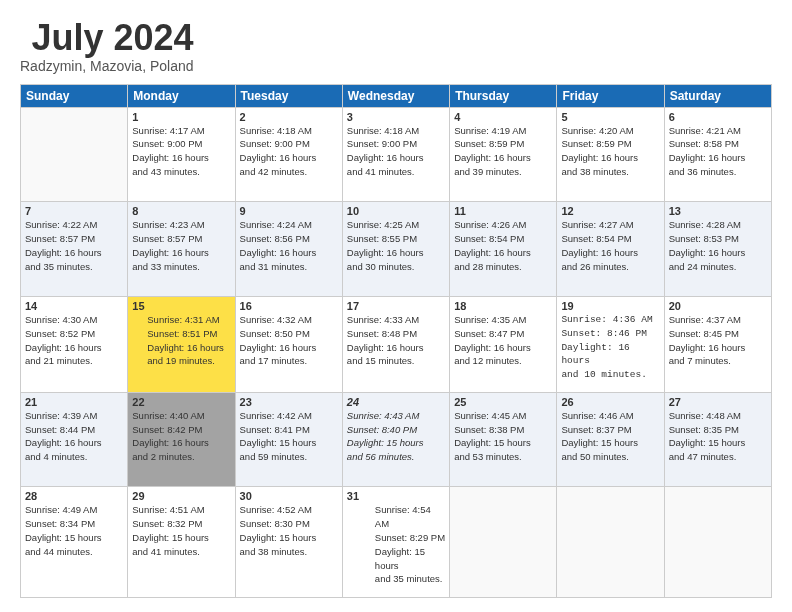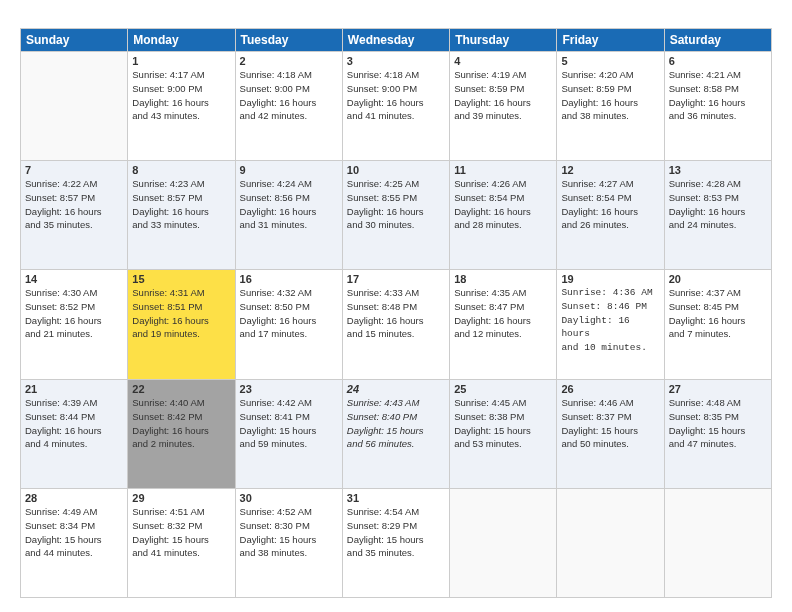--- a/index.html
+++ b/index.html
@@ -88,20 +88,24 @@
     }
     .empty-cell {
       background: #f9f9f9;
     }
   </style>
 </head>
 <body>
 
 <div class="page">
   <div class="header">
+    <div class="title-block">
+      <div class="month-title">July 2024</div>
+      <div class="location">Radzymin, Mazovia, Poland</div>
+    </div>
   </div>
 
   <table class="calendar">
     <thead>
       <tr>
         <th>Sunday</th>
         <th>Monday</th>
         <th>Tuesday</th>
         <th>Wednesday</th>
         <th>Thursday</th>
@@ -209,21 +213,21 @@
         <tr>
           <td style="background: rgb(255, 255, 255);">
             <div class="day-num">14</div>
             <div class="day-info" style="white-space: pre-line;">Sunrise: 4:30 AM
 Sunset: 8:52 PM
 Daylight: 16 hours
 and 21 minutes.</div>
           </td>
           <td style="background: #fde047;">
             <div class="day-num">15</div>
-            <div class="day-info" style="white-space: pre-line;">Sunrise: 4:31 AM
+            <div class="day-info" style="white-space: pre-line; margin-left: 15px;">Sunrise: 4:31 AM
 Sunset: 8:51 PM
 Daylight: 16 hours
 and 19 minutes.</div>
           </td>
           <td style="background: rgb(255, 255, 255);">
             <div class="day-num">16</div>
             <div class="day-info" style="white-space: pre-line;">Sunrise: 4:32 AM
 Sunset: 8:50 PM
 Daylight: 16 hours
 and 17 minutes.</div>
@@ -325,21 +329,21 @@
           </td>
           <td style="background: rgb(255, 255, 255);">
             <div class="day-num">30</div>
             <div class="day-info" style="white-space: pre-line;">Sunrise: 4:52 AM
 Sunset: 8:30 PM
 Daylight: 15 hours
 and 38 minutes.</div>
           </td>
           <td style="background: rgb(255, 255, 255);">
             <div class="day-num">31</div>
-            <div class="day-info" style="white-space: pre-line;">Sunrise: 4:54 AM
+            <div class="day-info" style="white-space: pre-line; margin-left: 28px;">Sunrise: 4:54 AM
 Sunset: 8:29 PM
 Daylight: 15 hours
 and 35 minutes.</div>
           </td>
           <td class="empty-cell" style="background: rgb(249, 249, 249);"></td>
           <td class="empty-cell" style="background: rgb(249, 249, 249);"></td>
           <td class="empty-cell" style="background: rgb(249, 249, 249);"></td>
         </tr>
       </tbody>
   </table>

